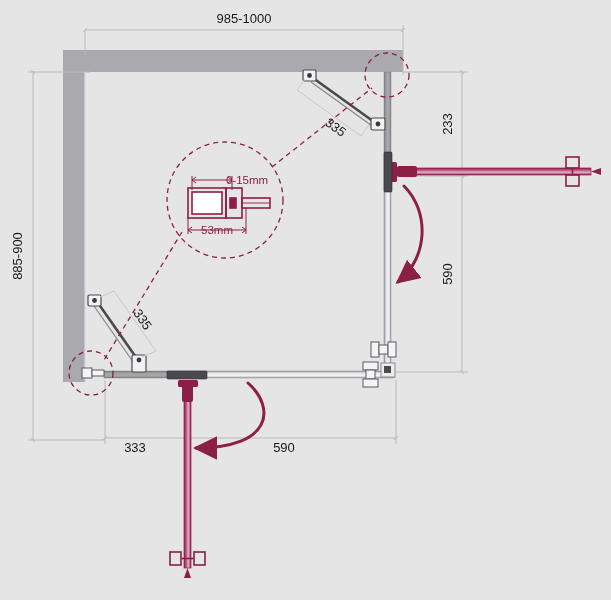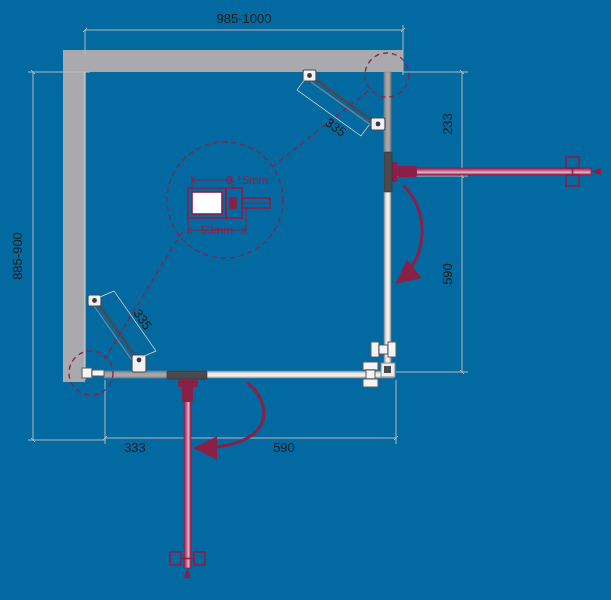--- a/index.html
+++ b/index.html
@@ -1,17 +1,17 @@
 <!DOCTYPE html>
 <html><head>
 <meta charset="utf-8">
 <style>
   html,body{margin:0;padding:0;background:#ffffff;}
   body{font-family:"Liberation Sans",sans-serif;}
-  #sheet{position:relative;width:611px;height:600px;background:#0369a1;overflow:hidden;}
+  #sheet{position:relative;width:611px;height:600px;background:#e5e5e5;overflow:hidden;}
   #sheet svg{position:absolute;left:0;top:0;}
   .dimtxt{font-family:"Liberation Sans",sans-serif;font-size:13px;fill:#1a1a1a;}
   .dimtxt-sm{font-family:"Liberation Sans",sans-serif;font-size:11.5px;fill:#8c1f46;}
 </style>
 </head>
 <body>
 
 <div id="sheet">
 
   <svg width="611" height="600" viewBox="0 0 611 600">

